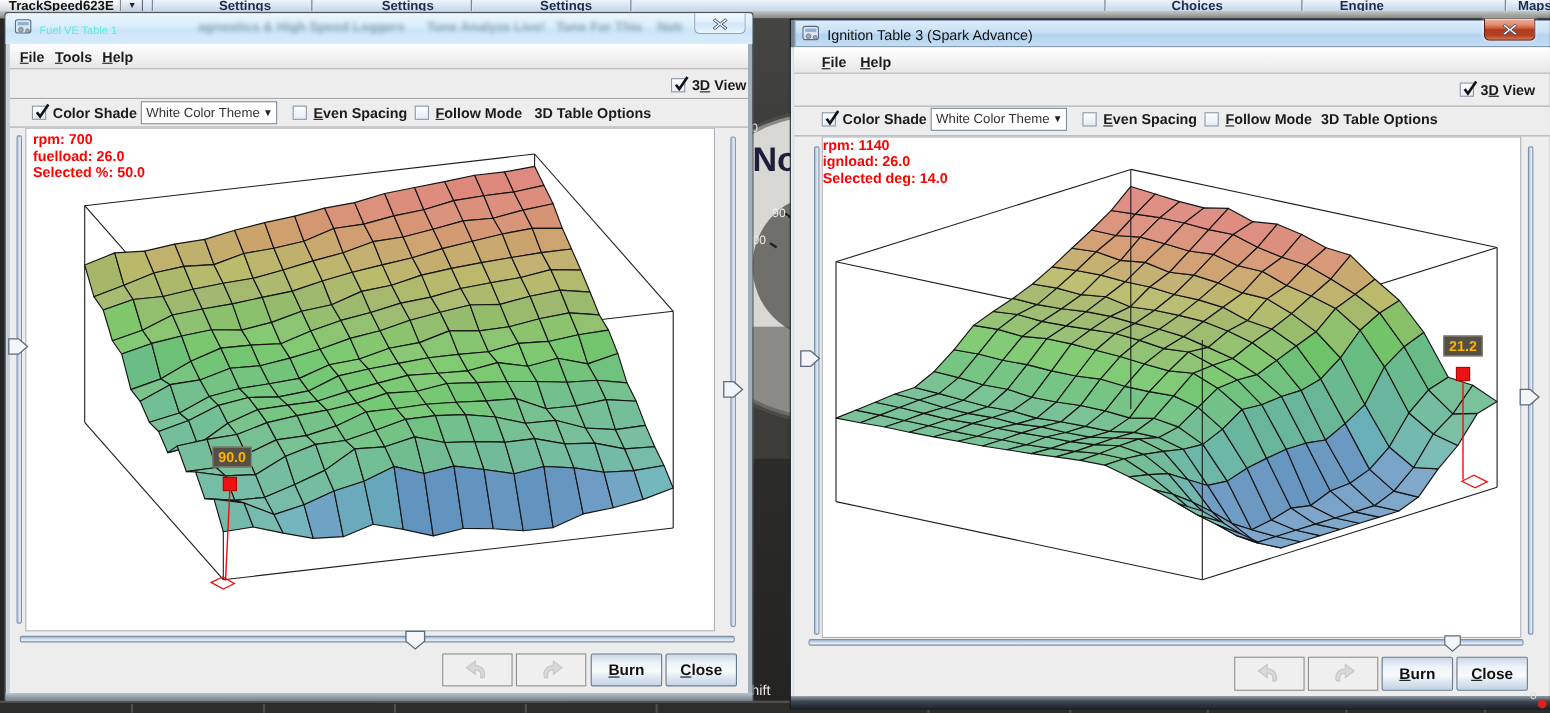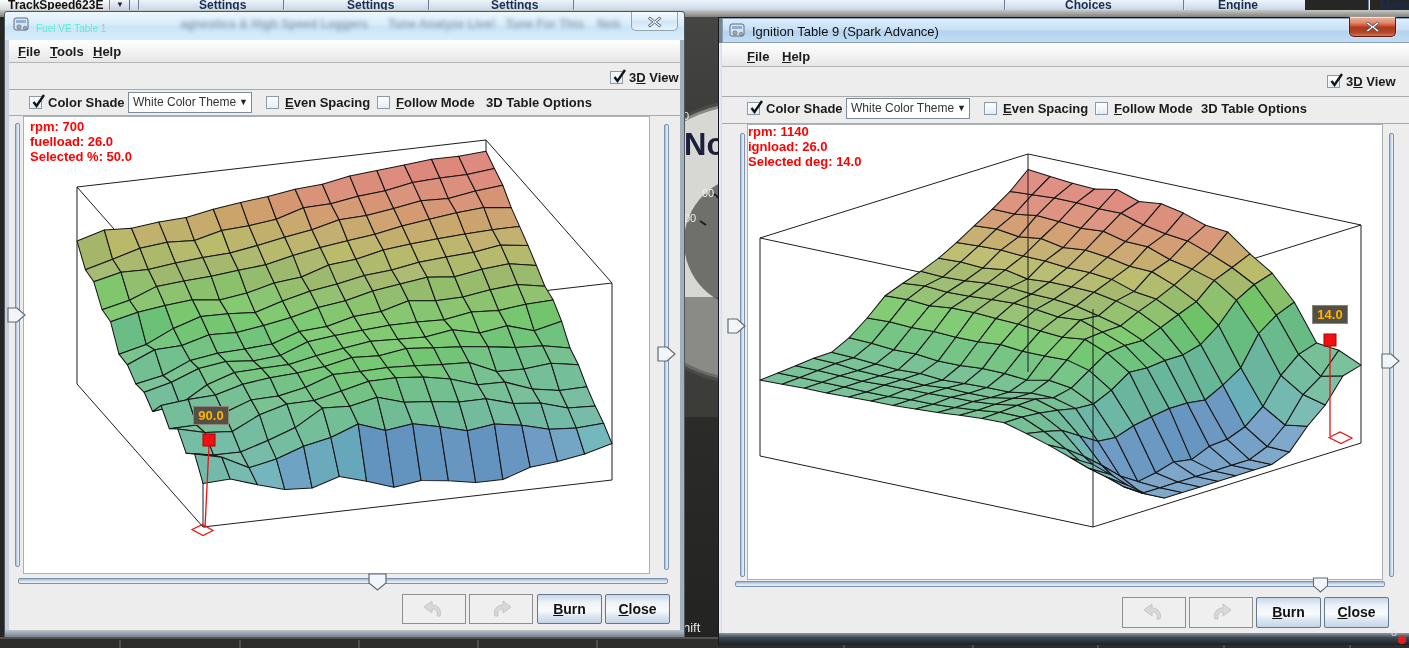--- a/index.html
+++ b/index.html
@@ -18,21 +18,21 @@
   border:1px solid #7d92ad;border-radius:2px}
 .vtrack{position:absolute;width:5px;background:linear-gradient(90deg,#a8bcd6,#dde7f3 60%,#eaf0f7);
   border:1px solid #7d92ad;border-radius:2px}
 .redtxt{position:absolute;font-weight:bold;font-size:13px;color:#f00;line-height:15px;white-space:pre}
 .tabtx{position:absolute;top:-2px;font-weight:bold;font-size:12px;color:#1b2c4e;white-space:nowrap}
 .sep{position:absolute;top:0;width:1px;height:10px;background:#6e7f95;box-shadow:1px 0 0 #dfe9f3}
 .vlabel{color:#e6e6e6;font-size:13px;position:absolute}
 </style></head>
 <body>
 
-<div class="abs" style="left:0;top:0;width:1305px;height:10px;background:linear-gradient(#eef4fa,#c6d8ea)">
+<div class="abs" style="left:0;top:0;width:1409px;height:10px;background:linear-gradient(#eef4fa,#c6d8ea)">
   <div class="abs" style="left:0;top:0;width:110px;height:10px;background:linear-gradient(#fcfcfc,#d4d9de);border-right:1px solid #888"></div>
   <div class="tabtx" style="left:8px;color:#111">TrackSpeed623E</div>
   <div class="abs" style="left:111px;top:0;width:19px;height:10px;background:linear-gradient(#f2f6fa,#c2d2e2);border-right:1px solid #667;font-size:8px;color:#223;text-align:center;line-height:9px">▼</div>
   <div class="abs sep" style="left:138px"></div>
   <div class="tabtx" style="left:199px">Settings</div>
   <div class="abs sep" style="left:283px"></div>
   <div class="tabtx" style="left:347px">Settings</div>
   <div class="abs sep" style="left:428px"></div>
   <div class="tabtx" style="left:491px">Settings</div>
   <div class="abs sep" style="left:573px"></div>
@@ -400,21 +400,21 @@
 
 <div class="abs" style="left:718px;top:17px;width:691px;height:628px;background:linear-gradient(90deg,#77848f,#55616c);border:1px solid #14181d"></div>
 
 <div class="abs" style="left:722px;top:18px;width:687px;height:25px;background:linear-gradient(#dcedfb 0%,#c8e0f5 45%,#b4d3ee 55%,#c3ddf4 100%);border:1px solid #8aa0b8;border-right:none"></div>
 <svg class="abs" style="left:729px;top:22px" width="17" height="17" viewBox="0 0 17 17">
   <rect x="1" y="2" width="14" height="12" rx="2" fill="#dce6ee" stroke="#5a6a84"></rect>
   <rect x="3" y="4" width="10" height="3" fill="#8fb0d4"></rect>
   <circle cx="6" cy="11" r="2.2" fill="#a0a8b4" stroke="#5a6a84" stroke-width=".6"></circle>
   <circle cx="12" cy="12" r="1.8" fill="#a0a8b4" stroke="#5a6a84" stroke-width=".6"></circle>
 </svg>
-<div class="abs" style="left:752px;top:24px;font-size:13px;color:#101010">Ignition Table 9 (Spark Advance)</div>
+<div class="abs" style="left:752px;top:24px;font-size:13px;color:#101010">Ignition Table 3 (Spark Advance)</div>
 
 <div class="abs" style="left:1349px;top:17px;width:47px;height:20px;border:1px solid #5e1a10;border-top:none;border-radius:0 0 5px 5px;background:linear-gradient(#efb19c 0%,#e08a6c 30%,#cc5234 47%,#ae3a1e 53%,#b04326 80%,#d8764f 100%);box-shadow:inset 0 1px 0 rgba(255,255,255,.6), 0 0 3px rgba(255,255,255,.5)"></div>
 <svg class="abs" style="left:1366px;top:21px" width="14" height="12" viewBox="0 0 14 12">
   <path d="M2 1 L7 5 L12 1 L13.6 2.6 L8.8 6 L13.6 9.4 L12 11 L7 7 L2 11 L0.4 9.4 L5.2 6 L0.4 2.6 Z" transform="scale(0.95 1)" fill="#ffffff" stroke="#41506b" stroke-width="0.9"></path>
 </svg>
 
 <div class="abs" style="left:719px;top:43px;width:12px;height:590px;background:linear-gradient(90deg,#eef3f8,#bcc9d5 45%,#8d9cab)"></div>
 
 <div class="abs" style="left:722px;top:43px;width:687px;height:590px;background:#ededed"></div>
 
@@ -684,21 +684,21 @@
     </g>
     <line x1="1028.0" y1="154.0" x2="1028.0" y2="372.0" stroke="#1d1d1d" stroke-width="1.0"></line>
 <line x1="1093.0" y1="309.0" x2="1093.0" y2="527.0" stroke="#1d1d1d" stroke-width="1.0"></line>
 <line x1="1330.0" y1="345.0" x2="1330.0" y2="436.0" stroke="#ee1111" stroke-width="1.3"></line>
 <polygon points="1329,437.5 1340,432 1352,438 1341,443.5" fill="none" stroke="#ee1111" stroke-width="1.2"></polygon>
 <rect x="1324.0" y="334.0" width="12" height="12" fill="#ee1111" stroke="#aa0000" stroke-width="1"></rect>
   </svg>
 <div class="redtxt" style="left:748px;top:124px">rpm: 1140
 ignload: 26.0
 Selected deg: 14.0</div>
-<div class="abs" style="left:1312px;top:305px;width:36px;height:19px;background:#555046;border:1px solid #8a857a;color:#ffb400;font-weight:bold;font-size:13px;text-align:center;line-height:18px">14.0</div>
+<div class="abs" style="left:1312px;top:305px;width:36px;height:19px;background:#555046;border:1px solid #8a857a;color:#ffb400;font-weight:bold;font-size:13px;text-align:center;line-height:18px">21.2</div>
 
 <div class="vtrack" style="left:740px;top:133px;height:444px"></div>
 <svg class="abs" style="left:726px;top:317px" width="22" height="18" viewBox="0 0 22 18">
     <polygon points="2,2 11,2 19,9 11,16 2,16" fill="#f2f5f9" stroke="#5f6a76" stroke-width="1.2"></polygon>
   </svg>
 <div class="vtrack" style="left:1389px;top:133px;height:444px"></div>
 <svg class="abs" style="left:1380px;top:352px" width="22" height="18" viewBox="0 0 22 18">
     <polygon points="2,2 11,2 19,9 11,16 2,16" fill="#f2f5f9" stroke="#5f6a76" stroke-width="1.2"></polygon>
   </svg>
 

